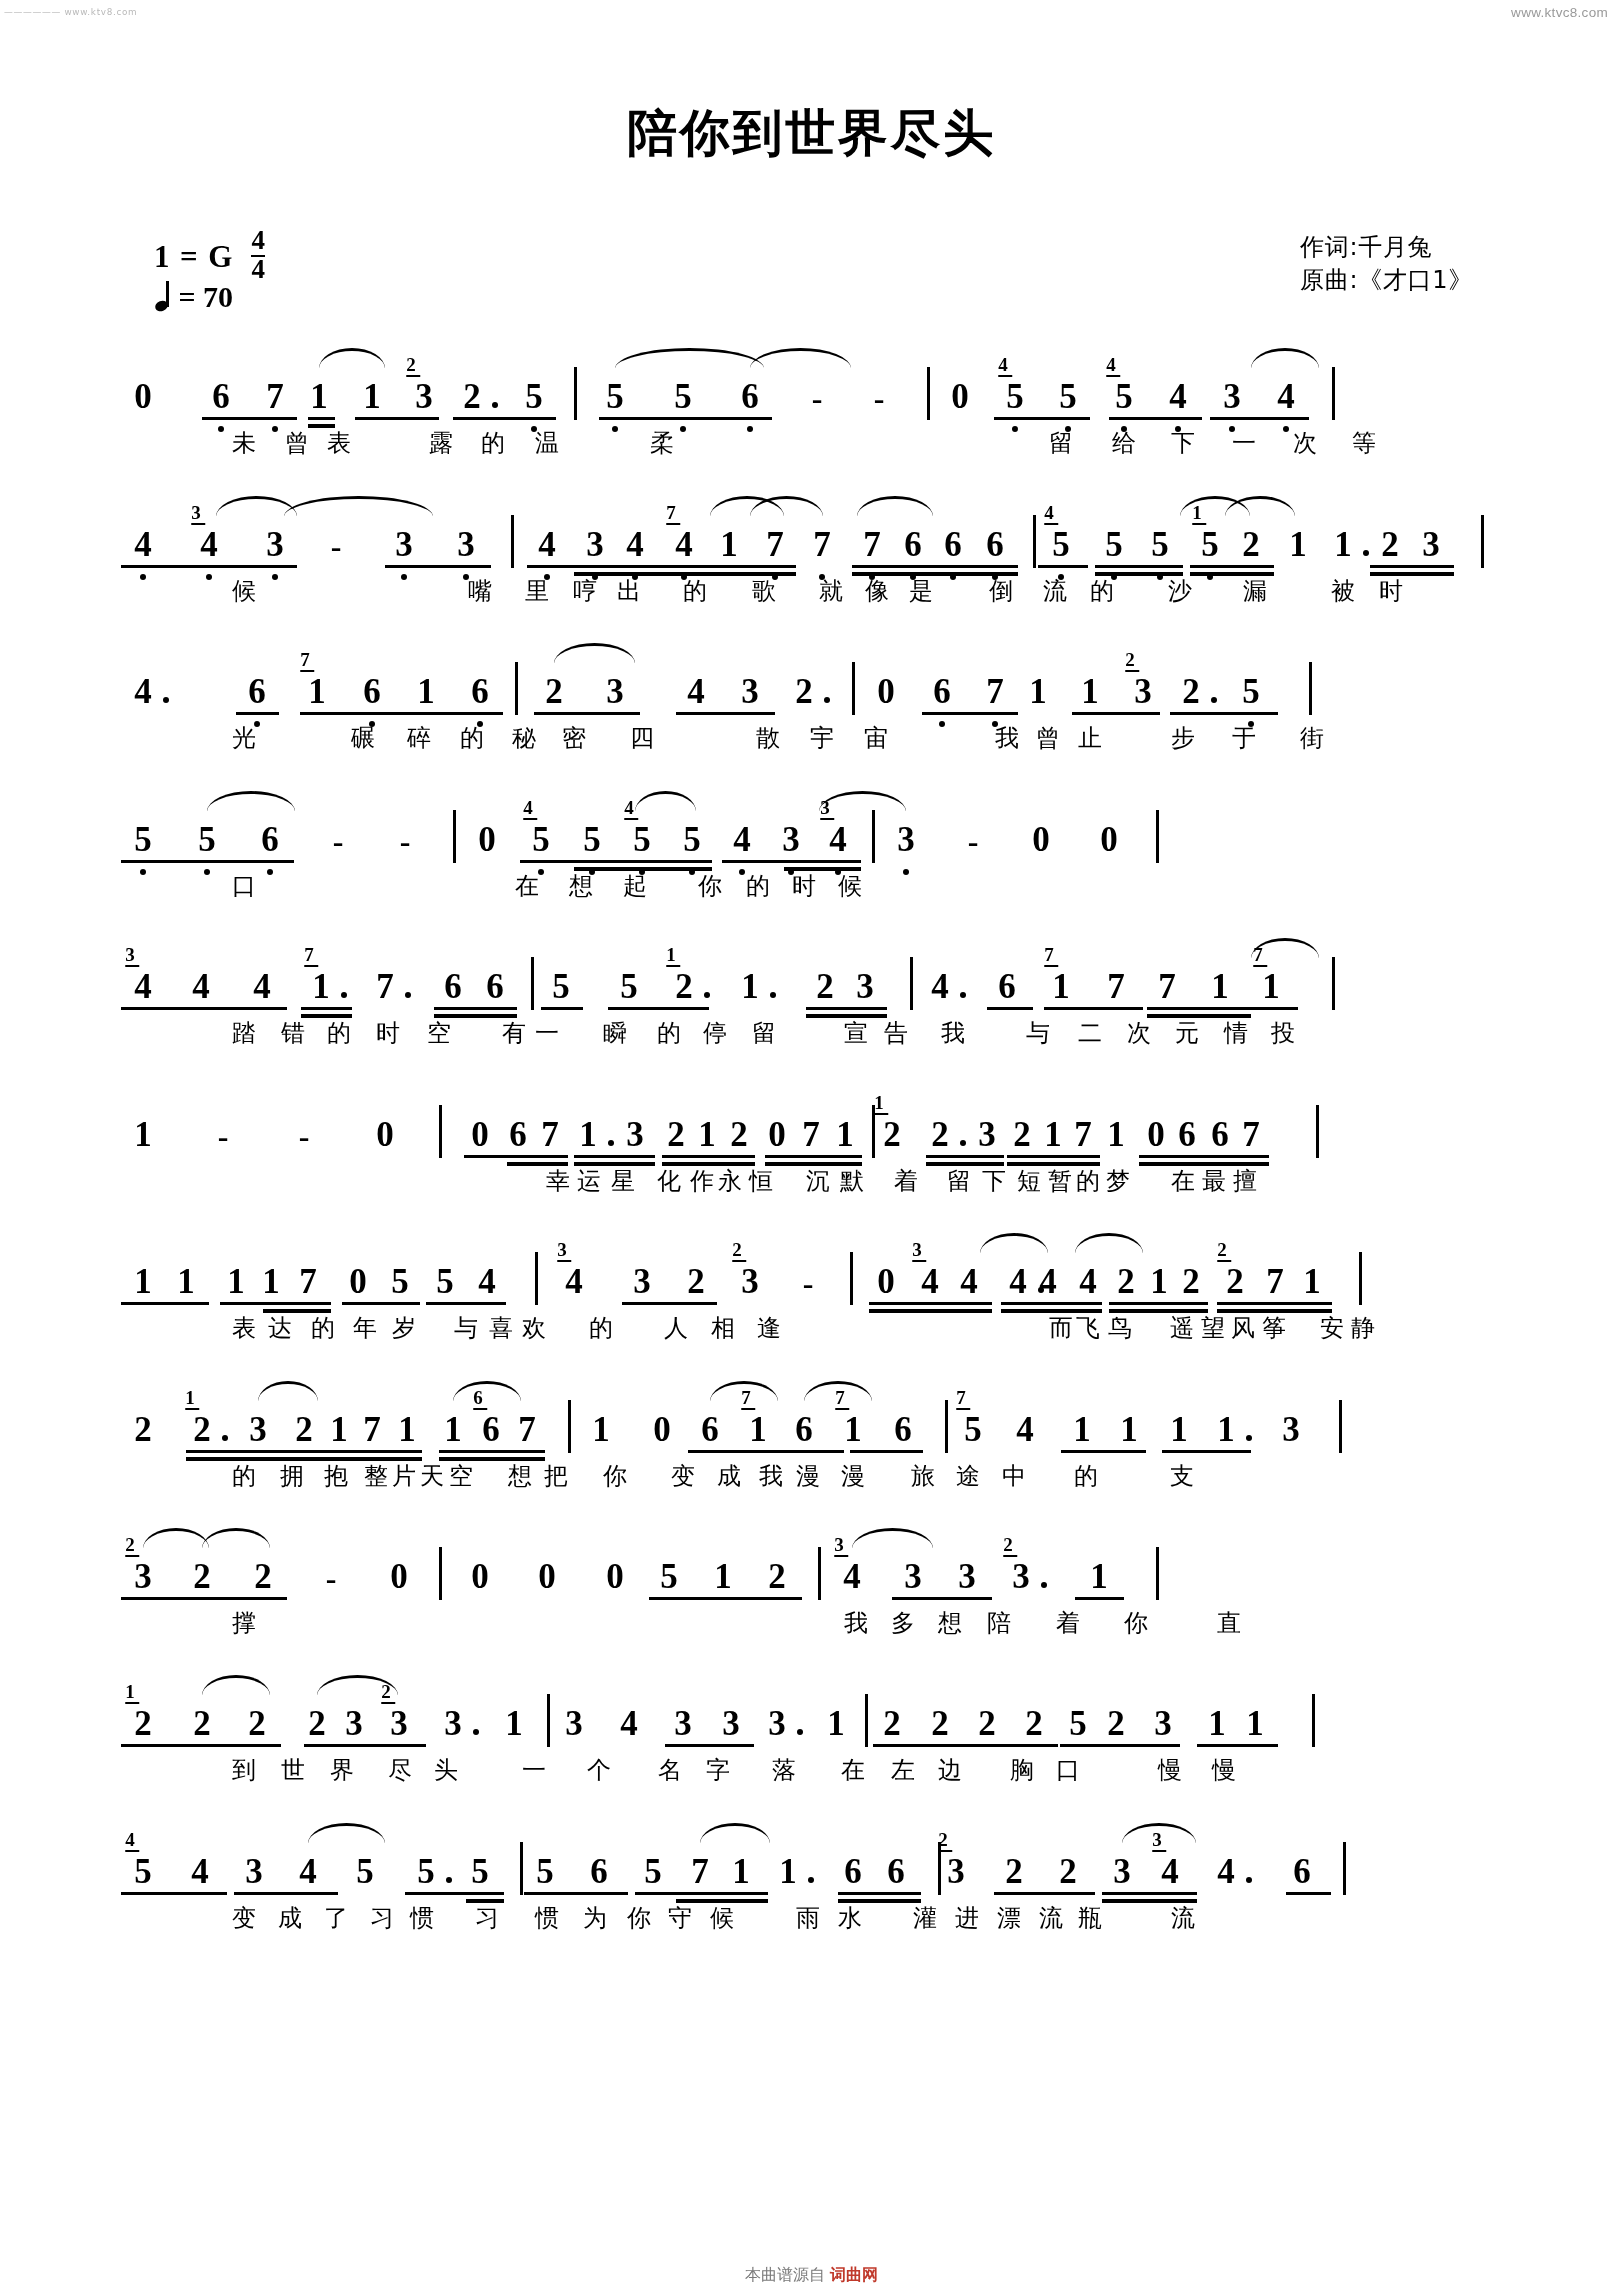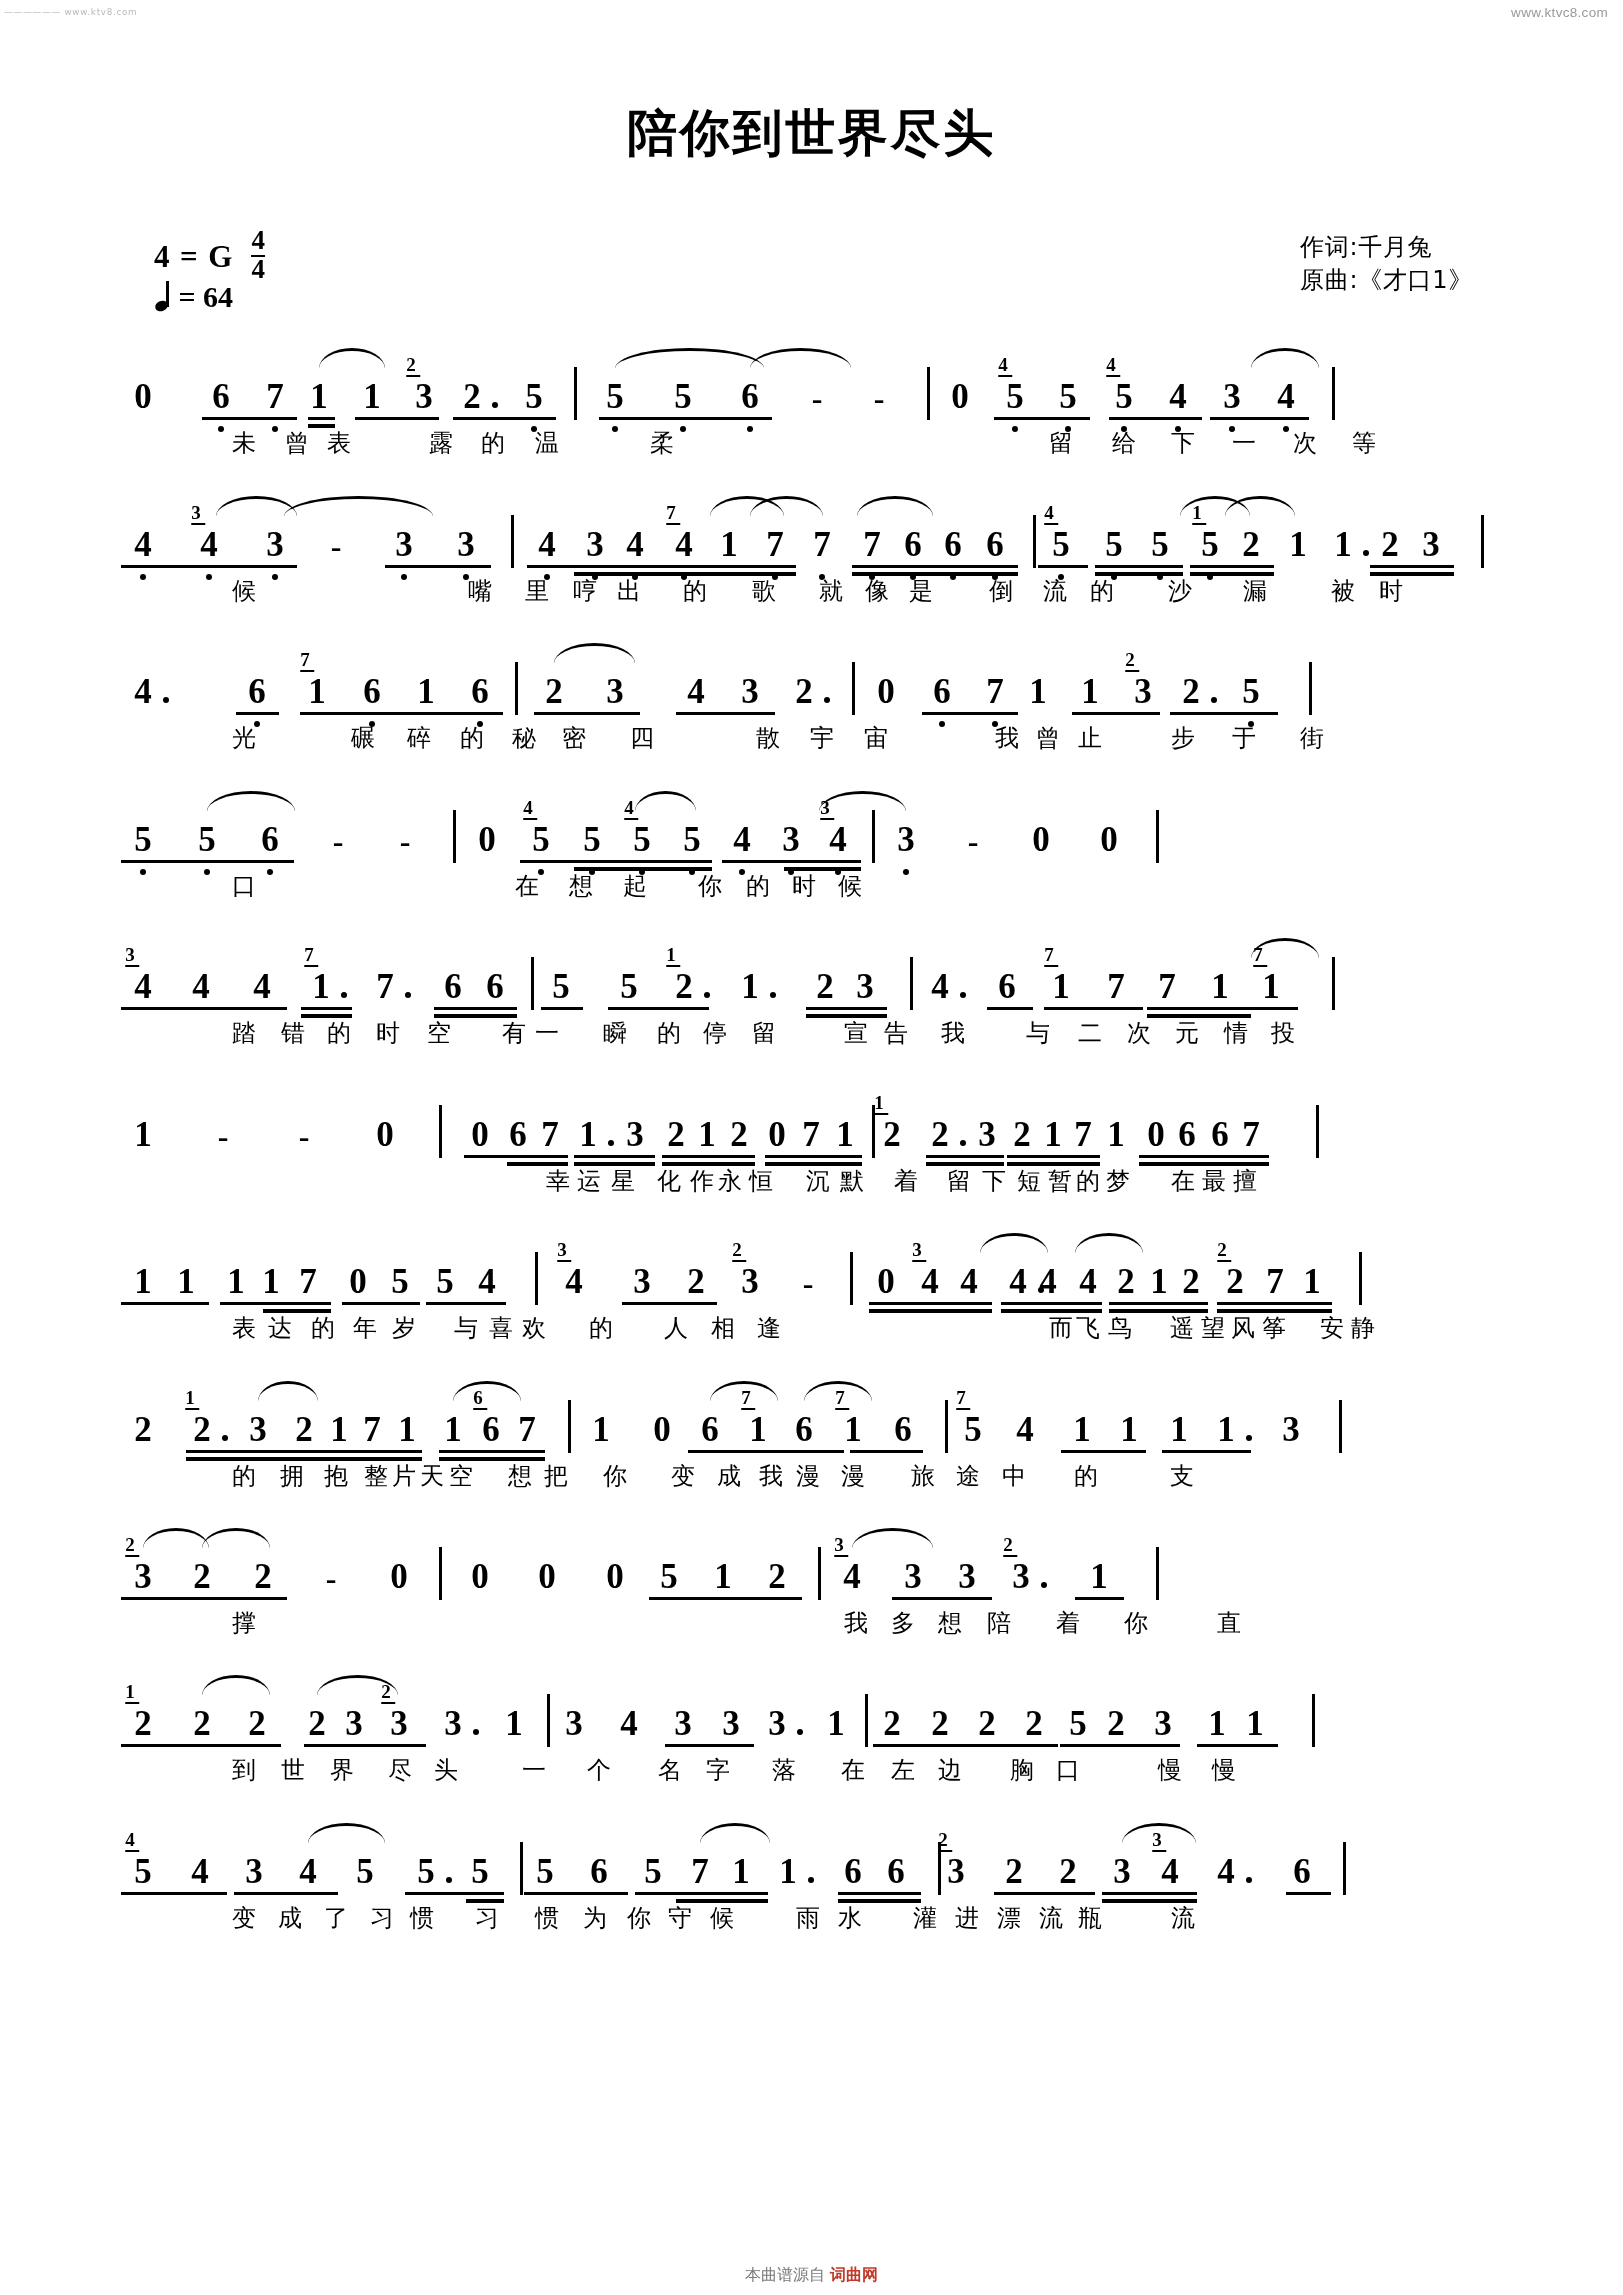--- a/index.html
+++ b/index.html
@@ -242,29 +242,29 @@
 
 <div class="topbar">
   <div class="wm-left">—————— www.ktv8.com</div>
   <div class="wm-right">www.ktvc8.com</div>
 </div>
 
 <div class="title">陪你到世界尽头</div>
 
 <div class="keyblock">
   <div class="key-line">
-    <span class="kt">4 = G</span>
+    <span class="kt">1 = G</span>
     <span class="timesig">
       <span class="num">4</span>
       <span class="den">4</span>
     </span>
   </div>
   <div class="tempo">
     <span class="qnote"></span>
-    <span>= 64</span>
+    <span>= 70</span>
   </div>
 </div>
 
 <div class="credits">
   <div>作词:千月兔</div>
   <div>原曲:《才口1》</div>
 </div>
 
 <div id="music">
     <div class="system" style="top: 331px;">

